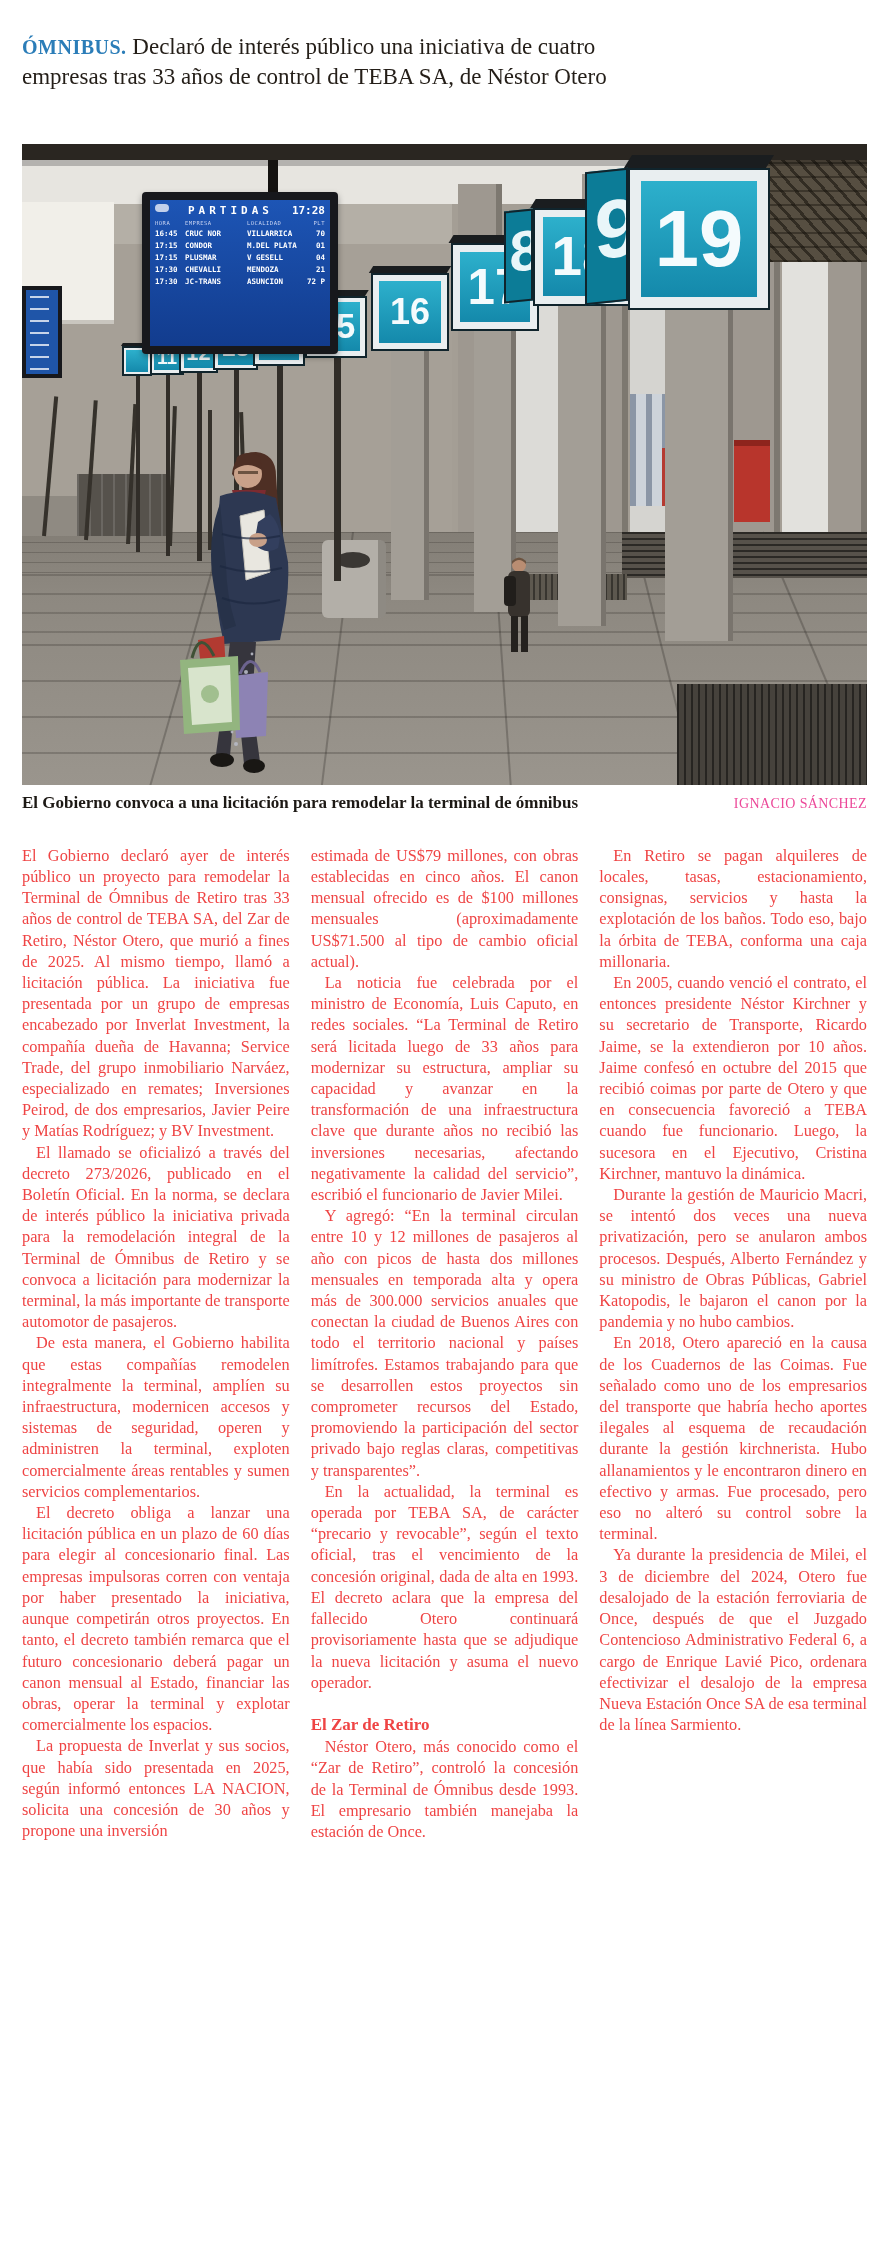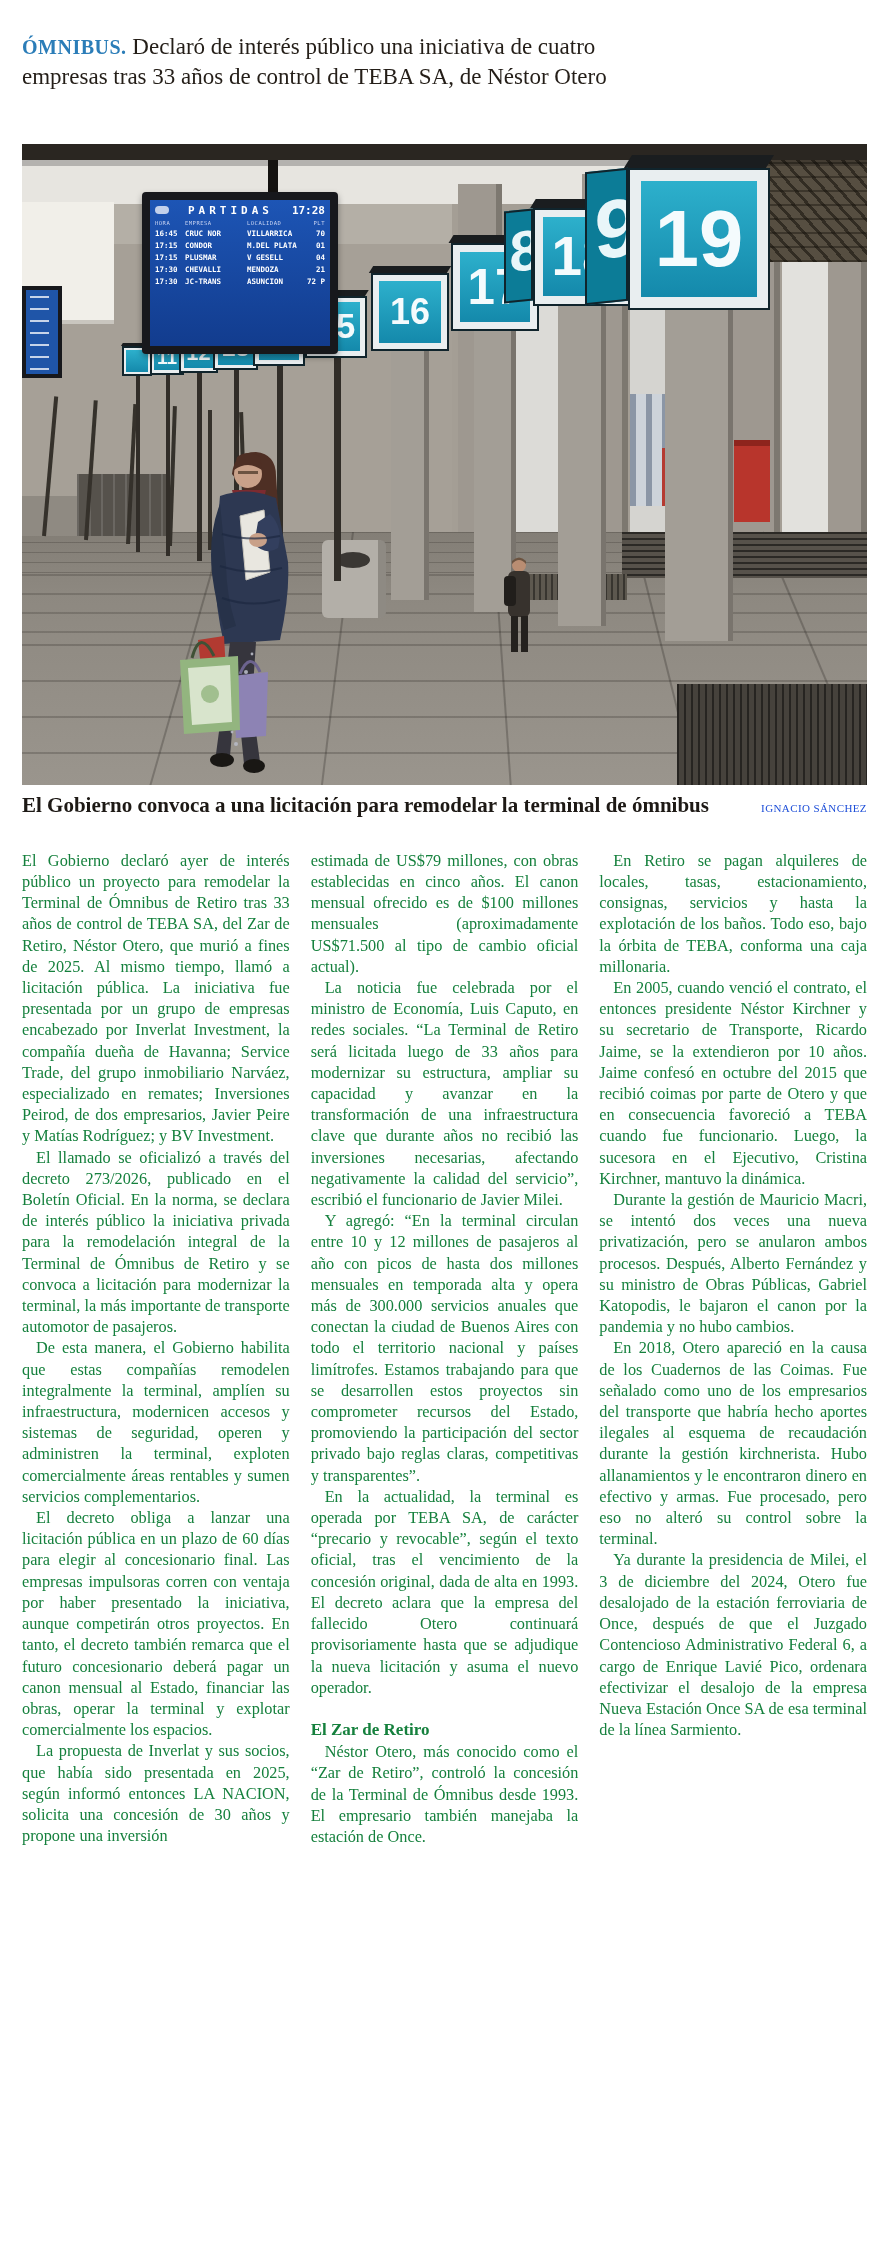--- a/index.html
+++ b/index.html
@@ -91,44 +91,44 @@
   .cube-num{color:#f4fbfd;font-family:"Liberation Sans",sans-serif;font-weight:700;line-height:1}
   .cube-pole{position:absolute;left:46%;top:100%;background:#312d28}
   .cube-pillar{position:absolute;top:100%;background:#a39e96;border-right:5px solid #79746d}
 
   
   .hanger{left:246px;top:16px;width:10px;height:36px;background:#141210;z-index:31}
   .board{left:120px;top:48px;width:196px;height:162px;background:#17181c;border-radius:4px;
     padding:8px;z-index:32;box-shadow:0 3px 6px rgba(0,0,0,.35)}
   .board-screen{width:100%;height:100%;background:linear-gradient(180deg,#1d55b5,#123c8e);
     padding:4px 5px;font-family:"DejaVu Sans Mono",monospace;color:#fff;overflow:hidden}
-  .board-head{display:flex;align-items:center;gap:6px}
+  .board-head{display:flex;gap:6px}
   .board-logo{width:14px;height:8px;background:#dfe6f5;border-radius:4px;opacity:.85}
   .board-title{flex:1;text-align:center;font-size:11px;font-weight:700;letter-spacing:4px}
   .board-time{font-size:11px;font-weight:700}
   .board-cols{display:flex;font-size:5.5px;color:#c6d2f2;letter-spacing:.5px;margin-top:3px}
   .b-row{display:flex;font-size:7.5px;font-weight:700;margin-top:3px;white-space:nowrap}
   .bc0{width:30px}.bc1{width:62px}.bc2{flex:1}.bc3{width:26px;text-align:right}
   .white-sign{left:0;top:58px;width:92px;height:122px;background:#f1efe9;border-bottom:4px solid #c9c6bf;z-index:30}
   .mini-screen{left:0;top:142px;width:40px;height:92px;background:#17181c;padding:4px;z-index:31}
   .mini-inner{width:100%;height:100%;background:#1f55a8;
     background-image:repeating-linear-gradient(180deg,rgba(255,255,255,.75) 0 2px,transparent 2px 12px);
     background-size:60% 100%;background-repeat:no-repeat;background-position:4px 6px}
 
   .bg-person{left:482px;top:412px;width:30px;height:100px;z-index:24}
   .woman{left:150px;top:300px;width:160px;height:330px;z-index:40}
 
   
   figcaption{display:flex;justify-content:space-between;align-items:baseline;margin-top:8px;width:845px}
-  .caption{font-weight:700;font-size:21px;color:#1d1915}
-  .credit{font-size:11px;letter-spacing:.4px;color:#1d4ed8}
+  .caption{font-weight:700;font-size:17px;color:#1d1915}
+  .credit{font-size:14px;letter-spacing:.4px;color:#ec4899}
 
   
   .columns{display:flex;gap:21px;margin-top:32px;width:845px}
-  .article-col{flex:1;font-size:16.3px;line-height:21.2px;text-align:justify;color:#15803d}
+  .article-col{flex:1;font-size:16.3px;line-height:21.2px;text-align:justify;color:#ef4444}
   .article-col p{margin:0}
   .article-col p.ind{text-indent:14px}
   .article-col h3{font-size:17px;font-weight:700;margin:21px 0 1px;text-align:left}
 </style>
 </head>
 <body>
 
 <div class="page">
 
 

